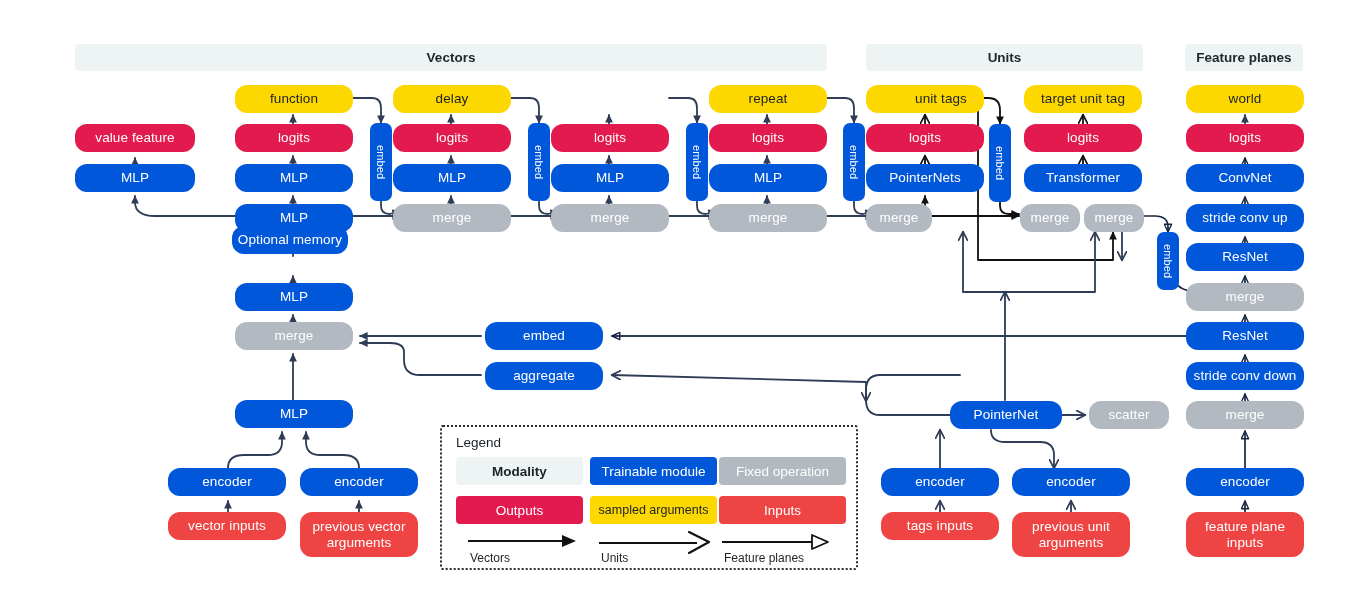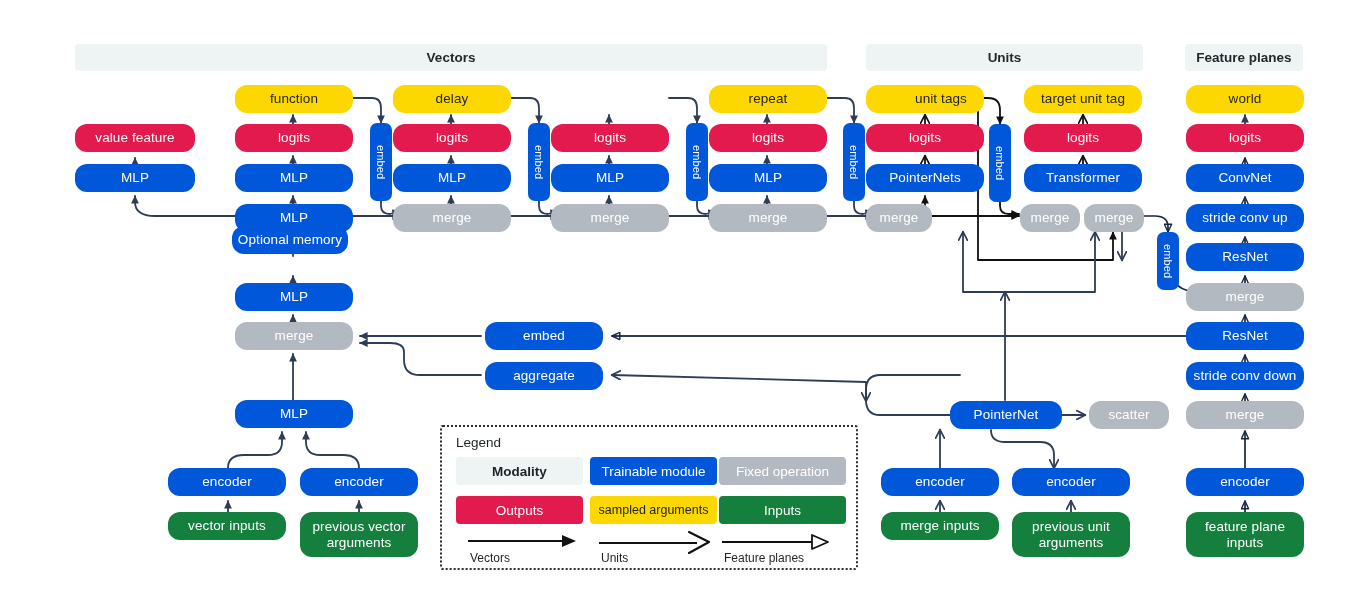--- a/index.html
+++ b/index.html
@@ -9,21 +9,21 @@
   .node{position:absolute;box-sizing:border-box;display:flex;align-items:center;
         justify-content:center;text-align:center;border-radius:12px;
         font-size:13.5px;line-height:1.18;letter-spacing:.1px;}
   .hdr{position:absolute;box-sizing:border-box;display:flex;align-items:center;
        justify-content:center;background:#eef4f4;border-radius:4px;
        color:#22282c;font-size:13.5px;font-weight:bold;}
   .n-yellow{background:#fdd700;color:#1d2226;}
   .n-red{background:#e31a4d;color:#ffffff;}
   .n-blue{background:#0057d9;color:#ffffff;}
   .n-gray{background:#b3b9c1;color:#ffffff;}
-  .n-teal{background:#15803d;color:#ffffff;}
+  .n-teal{background:#ef4444;color:#ffffff;}
   .vert{writing-mode:vertical-rl;text-orientation:mixed;font-size:11px;border-radius:7px;}
   #legend{position:absolute;left:440px;top:425px;width:418px;height:145px;
           border:2px dotted #2b2b2b;border-radius:3px;background:#ffffff;box-sizing:border-box;}
   #legend .ltitle{position:absolute;left:14px;top:8px;font-size:13.5px;color:#1d2226;text-align:right;}
   .lchip{position:absolute;box-sizing:border-box;display:flex;align-items:center;
          justify-content:center;border-radius:4px;font-size:13.5px;height:28px;width:127px;}
   .lchip.modality{background:#eef4f4;color:#1d2226;font-weight:bold;}
   .larrow{position:absolute;width:127px;height:34px;}
   .lcap{position:absolute;font-size:12px;color:#1d2226;}
 </style>
@@ -228,21 +228,21 @@
   <div class="node n-gray" style="left:1186px;top:401px;width:118px;height:28px;">merge</div>
   <div class="node n-blue" style="left:1186px;top:468px;width:118px;height:28px;">encoder</div>
   <div class="node n-teal" style="left:1186px;top:512px;width:118px;height:45px;padding:0 6px;">feature plane inputs</div>
 
   <div class="node n-blue" style="left:485px;top:322px;width:118px;height:28px;">embed</div>
   <div class="node n-blue" style="left:485px;top:362px;width:118px;height:28px;">aggregate</div>
   <div class="node n-blue" style="left:950px;top:401px;width:112px;height:28px;">PointerNet</div>
   <div class="node n-gray" style="left:1089px;top:401px;width:80px;height:28px;">scatter</div>
   <div class="node n-blue" style="left:881px;top:468px;width:118px;height:28px;">encoder</div>
   <div class="node n-blue" style="left:1012px;top:468px;width:118px;height:28px;">encoder</div>
-  <div class="node n-teal" style="left:881px;top:512px;width:118px;height:28px;">merge inputs</div>
+  <div class="node n-teal" style="left:881px;top:512px;width:118px;height:28px;">tags inputs</div>
   <div class="node n-teal" style="left:1012px;top:512px;width:118px;height:45px;padding:0 6px;">previous unit arguments</div>
 
   <div id="legend">
     <div class="ltitle">Legend</div>
 
     <div class="lchip modality" style="left:14px;top:30px;">Modality</div>
     <div class="lchip n-blue" style="left:148px;top:30px;">Trainable module</div>
     <div class="lchip n-gray" style="left:277px;top:30px;">Fixed operation</div>
 
     <div class="lchip n-red" style="left:14px;top:69px;">Outputs</div>

